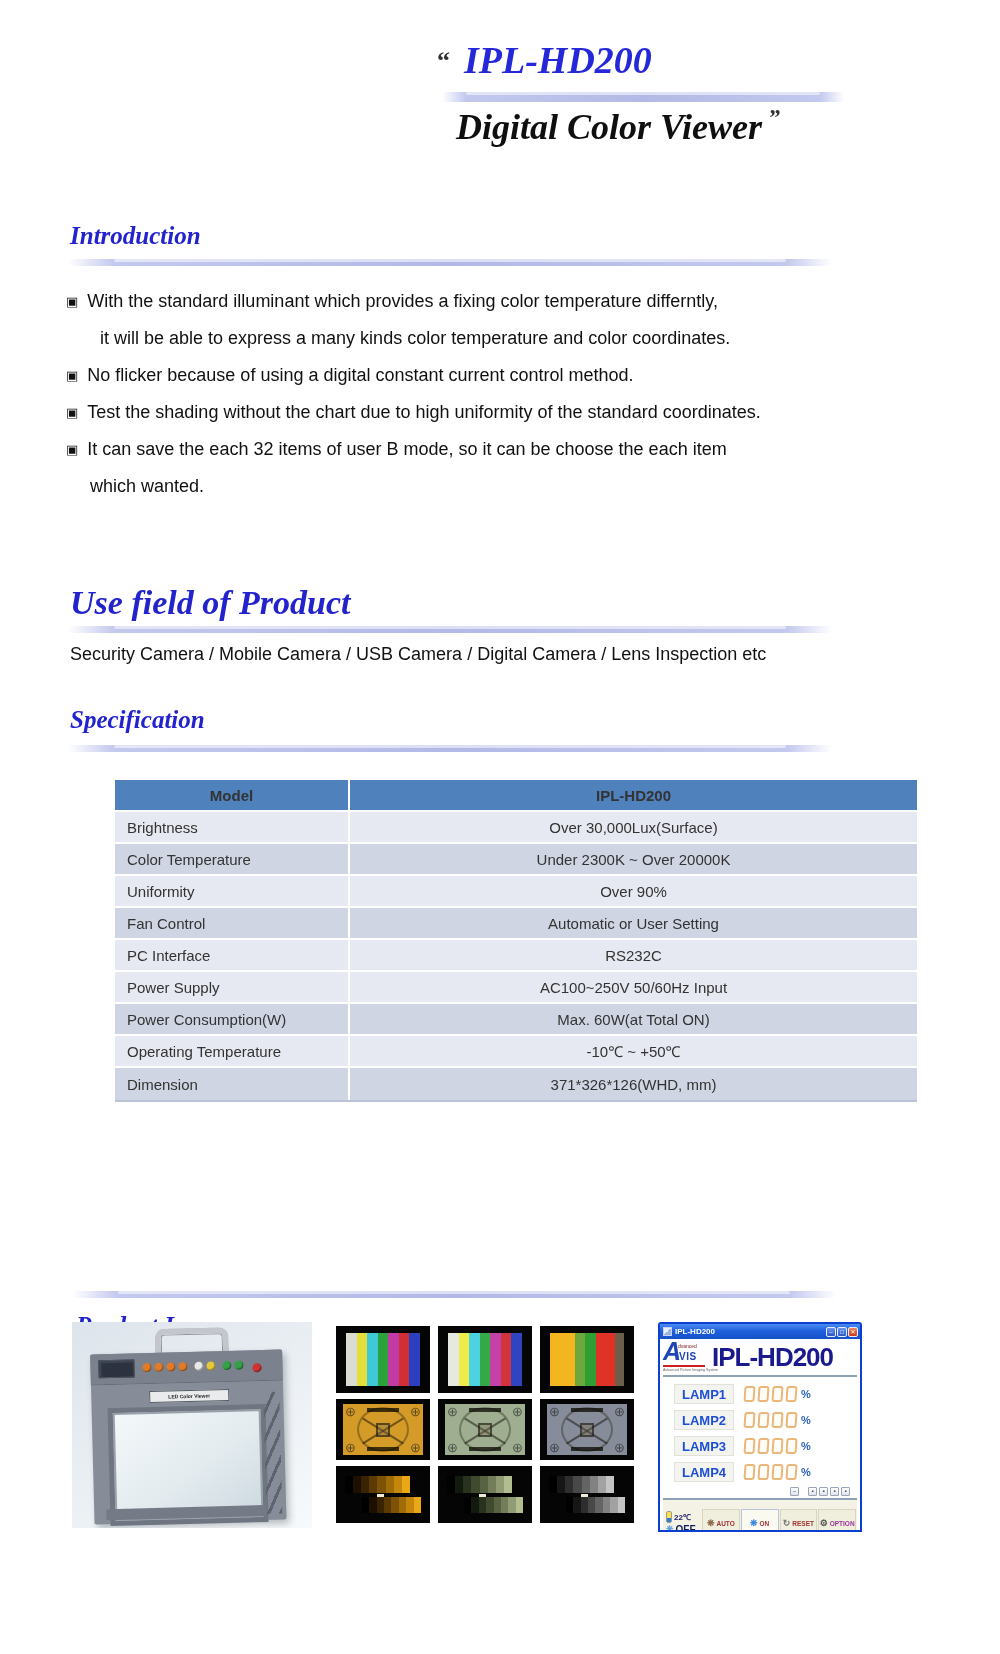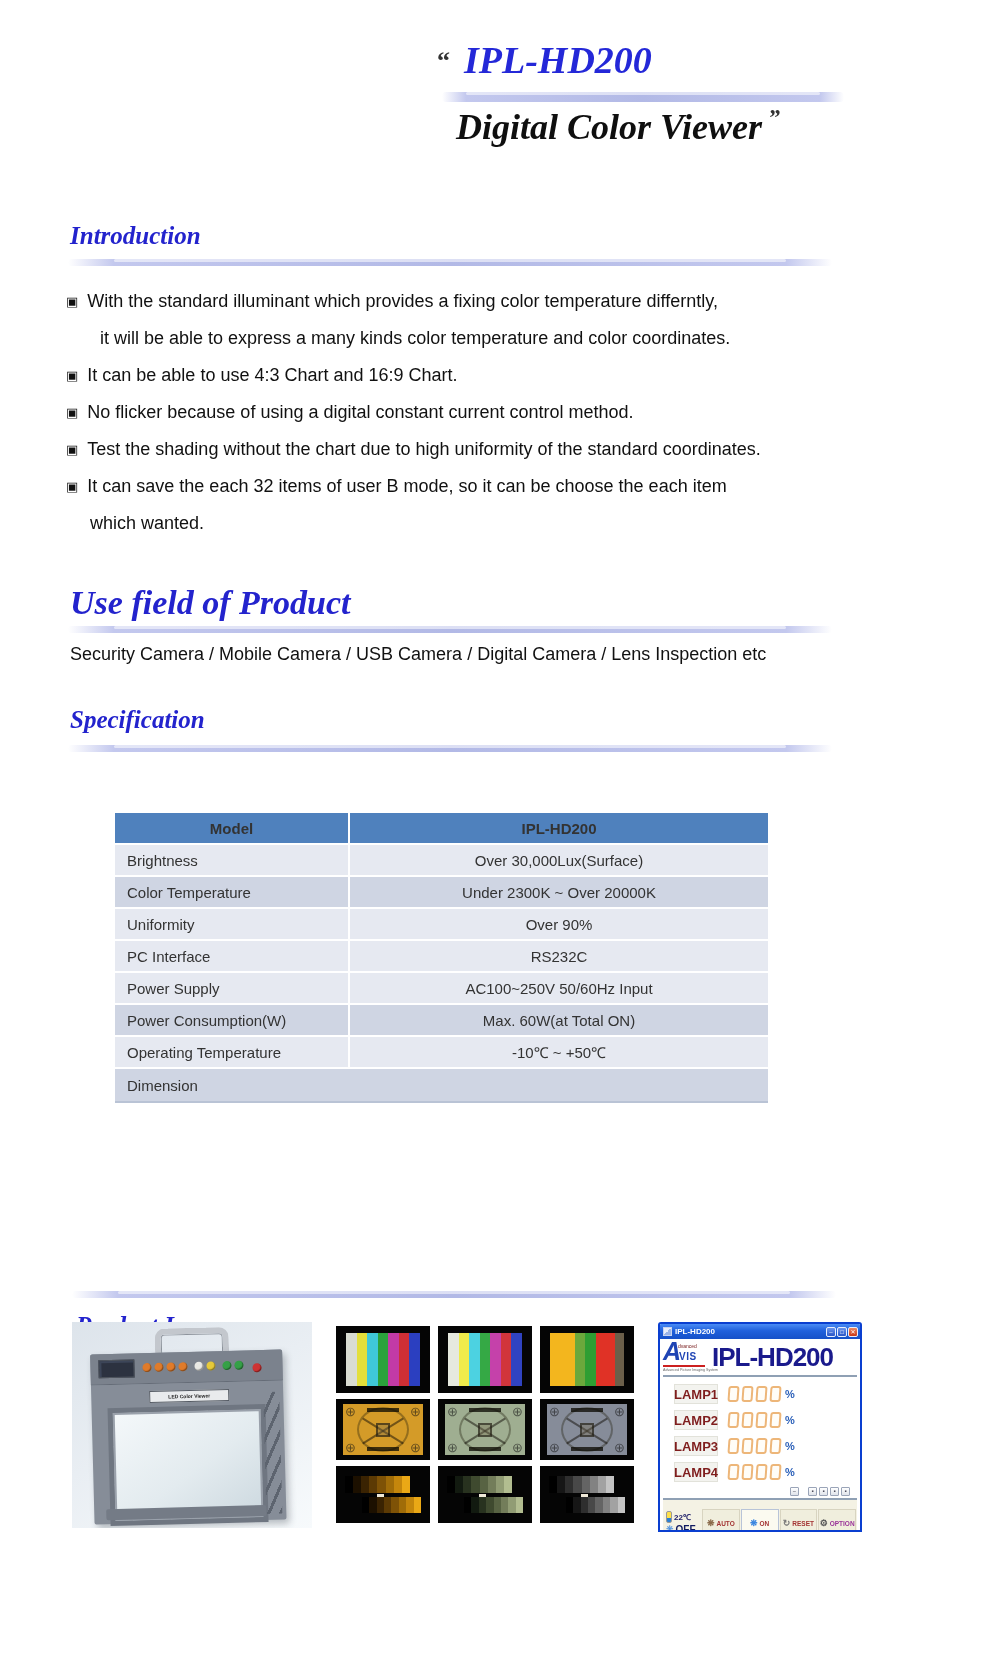--- a/index.html
+++ b/index.html
@@ -32,21 +32,21 @@
   .cont2{padding-left:24px;}
 
   
   #use-h{position:absolute;left:70px;top:584px;font-size:34px;}
   #use-bar{left:68px;top:626px;width:764px;}
   #use-text{position:absolute;left:70px;top:644px;font-size:18px;color:#111;}
 
   
   #spec-h{position:absolute;left:70px;top:706px;font-size:25px;}
   #spec-bar{left:68px;top:745px;width:764px;}
-  #spec-table{position:absolute;left:115px;top:813px;width:653px;border-bottom:2px solid #b9c3d5;}
+  #spec-table{position:absolute;left:115px;top:780px;width:802px;border-bottom:2px solid #b9c3d5;}
   .trow{display:flex;height:32px;border-bottom:2px solid #ffffff;box-sizing:border-box;}
   .trow:last-child{border-bottom:none;}
   .tcell1{width:233px;display:flex;align-items:center;padding-left:12px;box-sizing:border-box;}
   .tcell2{flex:1;display:flex;align-items:center;justify-content:center;border-left:2px solid #fff;box-sizing:border-box;}
   .thead{background:#4f81bd;color:#fff;font-weight:bold;font-size:16px;}
   .thead .tcell1{justify-content:center;padding-left:0;}
   .odd{background:#cfd5e3;}
   .even{background:#e6e9f1;}
   .trow{font-size:15px;color:#333;}
 
@@ -121,22 +121,22 @@
   .logo-row{height:36px;display:flex;align-items:center;margin:0 3px;border-bottom:2px solid #8fa0b4;}
   .avis{position:relative;width:46px;height:32px;flex:none;}
   .avis-a{position:absolute;left:0;top:-4px;font-size:25px;font-style:italic;font-weight:bold;color:#1f44b4;}
   .avis-dv{position:absolute;left:15px;top:2px;font-size:5px;color:#7a2020;}
   .avis-vis{position:absolute;left:16px;top:10px;font-size:10px;font-weight:bold;color:#1f44b4;letter-spacing:.5px;}
   .avis-bar{position:absolute;left:0;top:24px;width:42px;height:2px;background:#cc2020;}
   .avis-tag{position:absolute;left:0;top:26px;font-size:4px;color:#666;white-space:nowrap;transform:scale(.9);transform-origin:left top;}
   .app-title{font-size:26px;font-weight:bold;color:#1a1a8c;letter-spacing:-1px;margin-left:3px;white-space:nowrap;}
   .lamp-rows{padding:5px 6px 0 14px;}
   .lamp-row{display:flex;align-items:center;height:24px;margin-bottom:2px;}
-  .lamp-label{width:44px;height:20px;background:#f3f3ef;border:1px solid #e2e2da;box-sizing:border-box;
-              color:#7f1d1d;font-weight:bold;font-size:13px;display:flex;align-items:center;justify-content:center;}
+  .lamp-label{width:60px;height:20px;background:#f3f3ef;border:1px solid #e2e2da;box-sizing:border-box;
+              color:#1d4ed8;font-weight:bold;font-size:13px;display:flex;align-items:center;justify-content:center;}
   .segs{display:flex;gap:3px;margin-left:10px;}
   .seg{width:11px;height:16px;border:2px solid #edb679;border-radius:3px;background:#fffdf8;transform:skewX(-4deg);box-sizing:border-box;}
   .pct{color:#2a5fb8;font-weight:bold;font-size:11px;margin-left:4px;}
   .spin-row{display:flex;justify-content:flex-end;align-items:center;gap:2px;padding:1px 10px 2px 0;}
   .spin-btn{width:9px;height:9px;border:1px solid #9aa4b8;background:linear-gradient(#fff,#dfe3ea);
             font-size:6px;line-height:7px;text-align:center;color:#445;border-radius:1px;box-sizing:border-box;}
   .spin-gap{width:5px;}
   .bottom-bar{border-top:2px solid #8fa0b4;margin:0 3px;background:#f4f2e4;height:42px;
               display:flex;align-items:center;padding:2px 1px;box-sizing:content-box;}
   .status{width:36px;flex:none;padding-left:2px;}
@@ -162,21 +162,20 @@
   <span id="t-openq">“</span>
   <div id="t-title" class="serif-h">IPL-HD200</div>
   <div id="t-bar" class="rule"></div>
   <div id="t-sub"><span>Digital Color Viewer</span><span id="t-closeq">”</span></div>
 
   <div id="intro-h" class="serif-h">Introduction</div>
   <div id="intro-bar" class="rule"></div>
   <div id="intro-list">
     <div><span class="blt">▣</span><span>With the standard illuminant which provides a fixing color temperature differntly,</span></div>
     <div class="cont1"><span>it will be able to express a many kinds color temperature and color coordinates.</span></div>
-    <div><span class="blt">▣</span><span>It can be able to use 4:3 Chart and 16:9 Chart.</span></div>
     <div><span class="blt">▣</span><span>No flicker because of using a digital constant current control method.</span></div>
     <div><span class="blt">▣</span><span>Test the shading without the chart due to high uniformity of the standard coordinates.</span></div>
     <div><span class="blt">▣</span><span>It can save the each 32 items of user B mode, so it can be choose the each item</span></div>
     <div class="cont2"><span>which wanted.</span></div>
   </div>
 
   <div id="use-h" class="serif-h">Use field of Product</div>
   <div id="use-bar" class="rule"></div>
   <div id="use-text">Security Camera / Mobile Camera / USB Camera / Digital Camera / Lens Inspection etc</div>
 
@@ -193,38 +192,43 @@
         <div class="tcell2">Over 30,000Lux(Surface)</div>
       </div>
     <div class="trow odd">
         <div class="tcell1">Color Temperature</div>
         <div class="tcell2">Under 2300K ~ Over 20000K</div>
       </div>
     <div class="trow even">
         <div class="tcell1">Uniformity</div>
         <div class="tcell2">Over 90%</div>
       </div>
+    <div class="trow odd">
+        <div class="tcell1">Fan Control</div>
+        <div class="tcell2">Automatic or User Setting</div>
+      </div>
     <div class="trow even">
         <div class="tcell1">PC Interface</div>
         <div class="tcell2">RS232C</div>
       </div>
     <div class="trow even">
         <div class="tcell1">Power Supply</div>
         <div class="tcell2">AC100~250V 50/60Hz Input</div>
       </div>
     <div class="trow odd">
         <div class="tcell1">Power Consumption(W)</div>
         <div class="tcell2">Max. 60W(at Total ON)</div>
       </div>
     <div class="trow even">
         <div class="tcell1">Operating Temperature</div>
         <div class="tcell2">-10℃ ~ +50℃</div>
       </div>
     <div class="trow odd">
         <div class="tcell1">Dimension</div>
+        <div class="tcell2">371*326*126(WHD, mm)</div>
       </div>
   </div>
 
   <div id="pimg-h" class="serif-h">Product Image</div>
   <div id="pimg-bar" class="rule"></div>
 
   <div id="photo">
     <div id="device">
       <div class="dev-handle"></div>
       <div class="dev-body">

